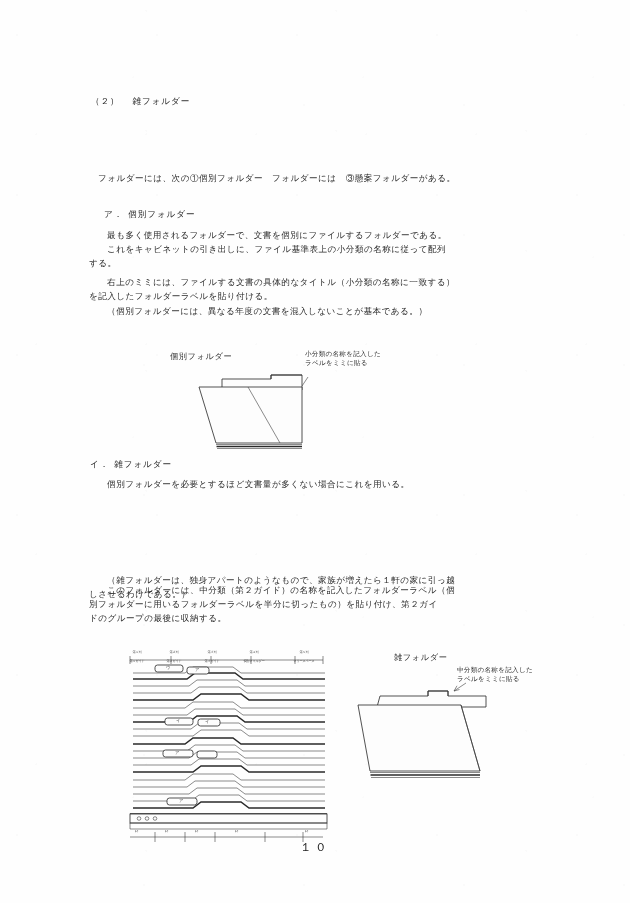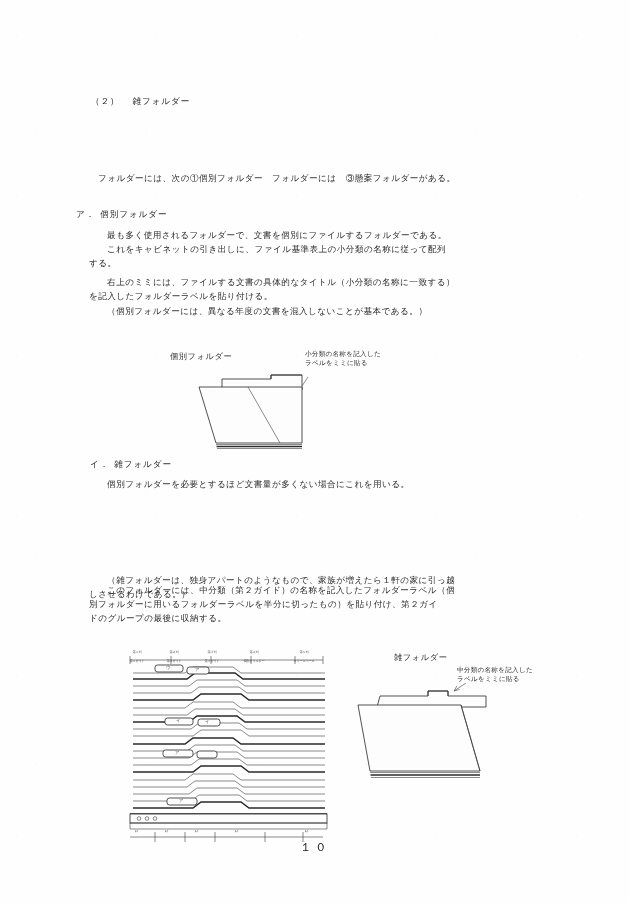--- a/index.html
+++ b/index.html
@@ -119,21 +119,21 @@
 <div class="page">
   <div class="content">
 
     <div class="heading" style="left:91px; top:96px;">
       <span>（２）</span><span style="display:inline-block;width:13px;"></span><span>雑フォルダー</span>
     </div>
 
 
     <div class="tblock" style="left:89px; top:171px; width:460px;">　フォルダーには、次の①個別フォルダー　フォルダーには　③懸案フォルダーがある。</div>
 
-    <div class="heading" style="left:76px; top:209px;">
+    <div class="heading" style="left:104px; top:209px;">
       <span>ア．</span><span style="display:inline-block;width:5px;"></span><span>個別フォルダー</span>
     </div>
 
     <div class="tblock" style="left:89px; top:228px; width:460px;">　　最も多く使用されるフォルダーで、文書を個別にファイルするフォルダーである。
 　　これをキャビネットの引き出しに、ファイル基準表上の小分類の名称に従って配列
 する。</div>
 
     <div class="tblock" style="left:89px; top:304px; width:460px;">　　（個別フォルダーには、異なる年度の文書を混入しないことが基本である。）</div>
 
     <div class="tblock" style="left:89px; top:275px; width:460px;">　　右上のミミには、ファイルする文書の具体的なタイトル（小分類の名称に一致する）

